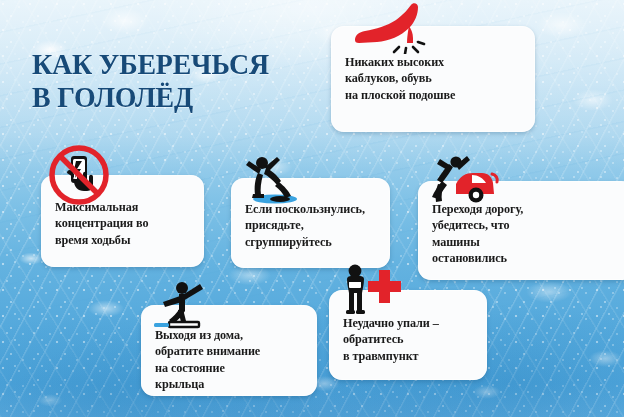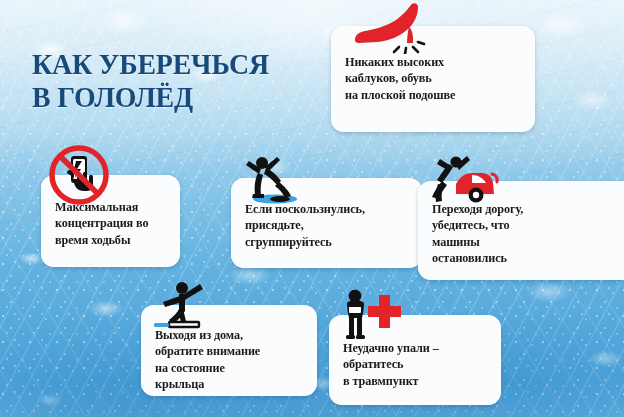--- a/index.html
+++ b/index.html
@@ -142,37 +142,37 @@
   .icon {
     position: absolute;
     pointer-events: none;
   }
 
   
   #card-heels   { left: 331px; top: 26px;  width: 204px; height: 106px; }
   #card-heels .card-text { top: 28px; }
   #card-heels .icon { left: 18px; top: -24px; }
 
-  #card-phone   { left: 41px;  top: 175px; width: 139px; height: 92px; }
+  #card-phone   { left: 41px;  top: 175px; width: 163px; height: 92px; }
   #card-phone .card-text { top: 24px; }
   #card-phone .icon { left: 6px; top: -32px; }
 
-  #card-slip    { left: 231px; top: 178px; width: 159px; height: 90px; padding-left: 32px; }
+  #card-slip    { left: 231px; top: 178px; width: 159px; height: 90px; }
   #card-slip .card-text { top: 23px; }
   #card-slip .icon { left: 8px; top: -27px; }
 
   #card-road    { left: 418px; top: 181px; width: 168px; height: 99px; padding-left: 48px; }
   #card-road .card-text { top: 20px; }
   #card-road .icon { left: 8px; top: -29px; }
 
   #card-porch   { left: 141px; top: 305px; width: 176px; height: 91px; }
   #card-porch .card-text { top: 22px; }
   #card-porch .icon { left: 8px; top: -28px; }
 
-  #card-trauma  { left: 329px; top: 315px; width: 172px; height: 90px; }
+  #card-trauma  { left: 329px; top: 290px; width: 158px; height: 90px; }
   #card-trauma .card-text { top: 25px; }
   #card-trauma .icon { left: 6px; top: -30px; }
 </style>
 </head>
 <body>
 
 <div id="poster">
 
   <div class="bg-base"></div>
   <div class="bg-mottle-a"></div>

